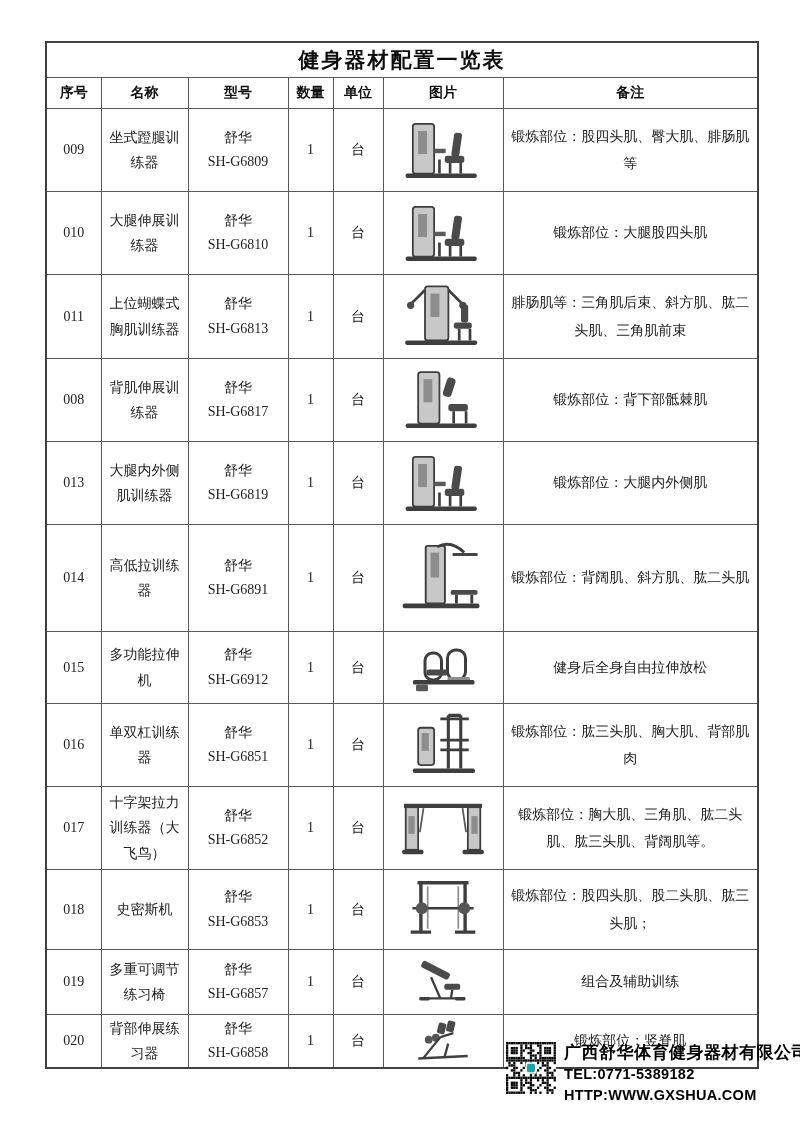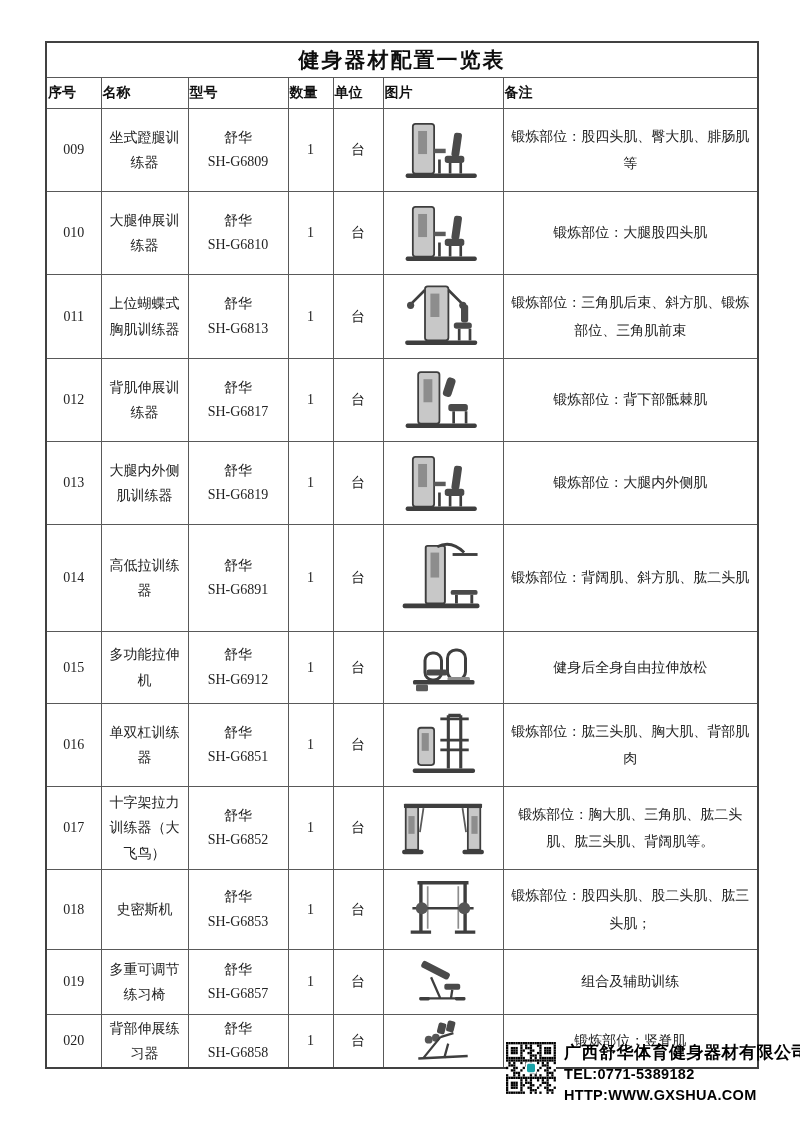--- a/index.html
+++ b/index.html
@@ -1,21 +1,21 @@
 <!DOCTYPE html>
 <html><head>
 <meta charset="utf-8">
 <style>
   html,body{margin:0;padding:0;background:#ffffff;}
   body{width:800px;height:1131px;position:relative;font-family:"Liberation Serif","DejaVu Serif",serif;color:#222;}
   .page{position:absolute;left:0;top:0;width:800px;height:1131px;background:#fff;overflow:hidden;border-radius:17px;}
   table.equip{position:absolute;left:45px;top:41px;width:712px;border-collapse:collapse;table-layout:fixed;border:2px solid #414141;}
   table.equip th,table.equip td{border:1px solid #595959;overflow:hidden;}
   .title-cell{height:32px;font-size:21px;font-weight:bold;text-align:center;color:#0e0e0e;letter-spacing:2px;}
-  .head-row th{height:28px;font-size:14px;font-weight:bold;text-align:left;color:#111;}
+  .head-row th{height:28px;font-size:14px;font-weight:bold;text-align:center;color:#111;}
   td{font-size:14px;text-align:center;vertical-align:middle;color:#232323;line-height:1.8;}
   td.c-name{padding:0 2px;}
   td.c-model div{line-height:1.75;}
   td.c-remark{text-align:center;padding:4px 7px;line-height:1.95;}
   td.c-img{padding:0;}
   .machine{display:flex;align-items:center;justify-content:center;width:100%;}
   .footer{position:absolute;left:506px;top:1042px;display:flex;align-items:flex-start;gap:8px;font-family:"Liberation Sans","DejaVu Sans",sans-serif;z-index:5;}
   .qr-box{width:50px;height:52px;flex:0 0 auto;}
   .footer-text{padding-top:1px;}
   .company{font-size:17px;font-weight:bold;color:#000;white-space:nowrap;letter-spacing:0.5px;line-height:1.15;}
@@ -116,24 +116,24 @@
                 <path d="M30 10 L14 26 M56 10 L72 26" stroke="#3e3e3e" stroke-width="3" fill="none"></path>
                 <circle cx="14" cy="27" r="4" fill="#4a4a4a"></circle>
                 <circle cx="72" cy="27" r="4" fill="#4a4a4a"></circle>
                 <rect x="70" y="26" width="8" height="20" rx="3" fill="#4a4a4a"></rect>
                 <rect x="62" y="46" width="20" height="7" rx="3" fill="#4a4a4a"></rect>
                 <path d="M68 53 L68 66 M80 53 L80 66" stroke="#3e3e3e" stroke-width="3"></path>
                 <rect x="8" y="66" width="80" height="5" rx="2" fill="#3e3e3e"></rect>
               </svg>
             </div>
           </td>
-          <td class="c-remark">锻炼部位：三角肌后束、斜方肌、锻炼部位、三角肌前束</td>
+          <td class="c-remark">腓肠肌等：三角肌后束、斜方肌、肱二头肌、三角肌前束</td>
         </tr>
         <tr style="height: 83px;">
-          <td class="c-no">012</td>
+          <td class="c-no">008</td>
           <td class="c-name">背肌伸展训练器</td>
           <td class="c-model">
             <div>舒华</div>
             <div>SH-G6817</div>
           </td>
           <td class="c-qty">1</td>
           <td class="c-unit">台</td>
           <td class="c-img">
             <div class="machine">
               <svg width="96" height="71" viewBox="0 0 100 80" preserveAspectRatio="xMidYMid meet" xmlns="http://www.w3.org/2000/svg">

